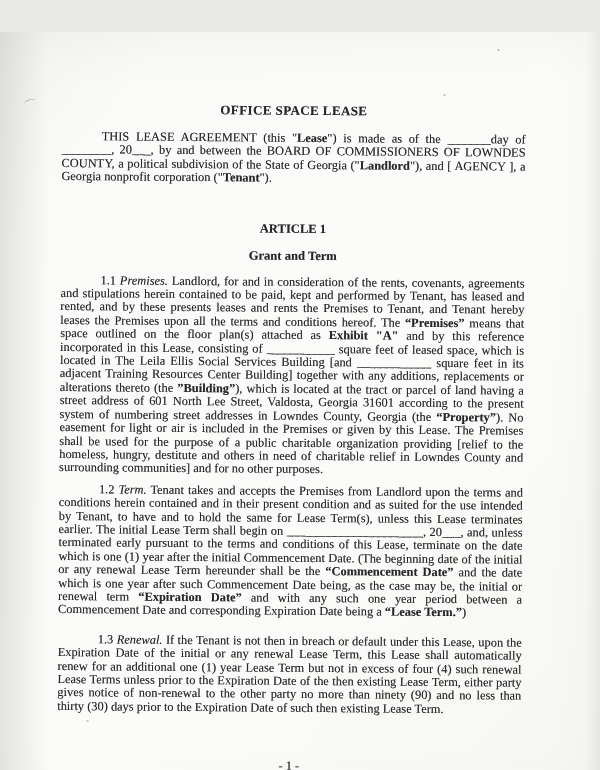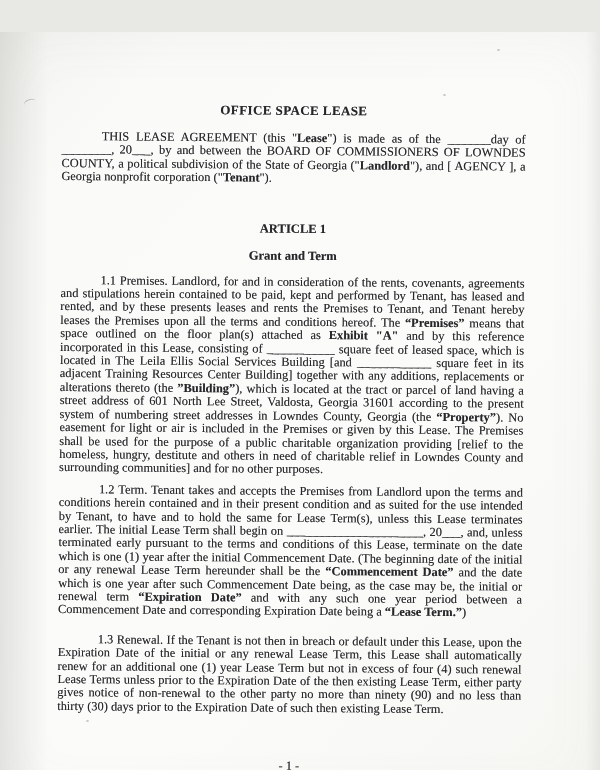--- a/index.html
+++ b/index.html
@@ -45,21 +45,21 @@
   .heading,.subheading{
     font-size:12.6px;font-weight:bold;text-align:center;line-height:14px;
   }
   .heading{margin:36px 0 0 0;}
   .subheading{margin:13px 0 0 0;}
   .sec-1{margin-top:13px;}
   .sec-2{margin-top:8px;}
   .sec-3{margin-top:16px;}
   .footer{font-size:12.4px;text-align:center;margin-top:44px;}
   .b{font-weight:bold;}
-  .i{}
+  .i{font-style:italic;}
   .speck{
     position:absolute;width:3px;height:2px;border-radius:50%;
     background:rgba(110,110,105,0.35);pointer-events:none;
   }
   .scratch{
     position:absolute;left:24px;top:67px;width:12px;height:7px;
     border-top:1px solid rgba(120,120,115,0.45);
     border-radius:50%;transform:rotate(-18deg);pointer-events:none;
   }
 </style>

